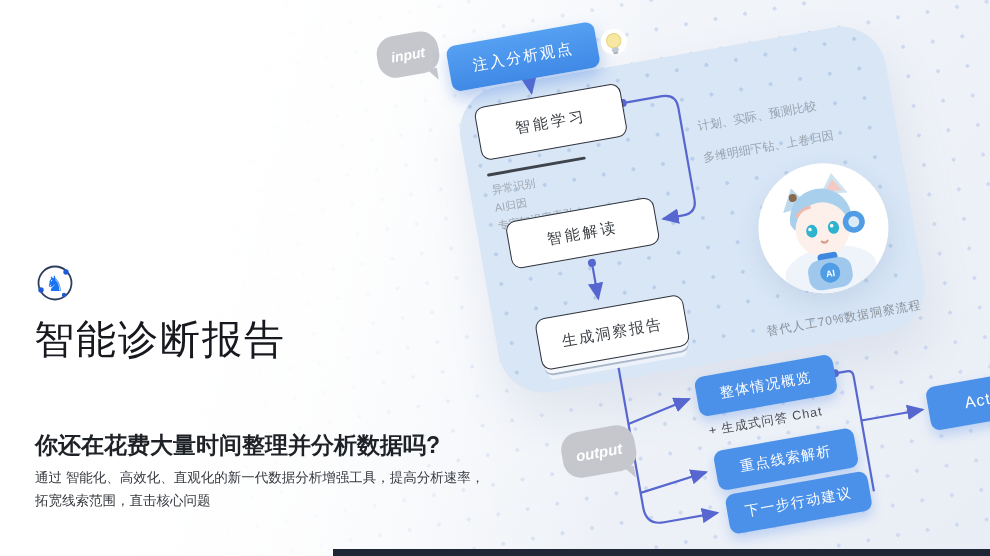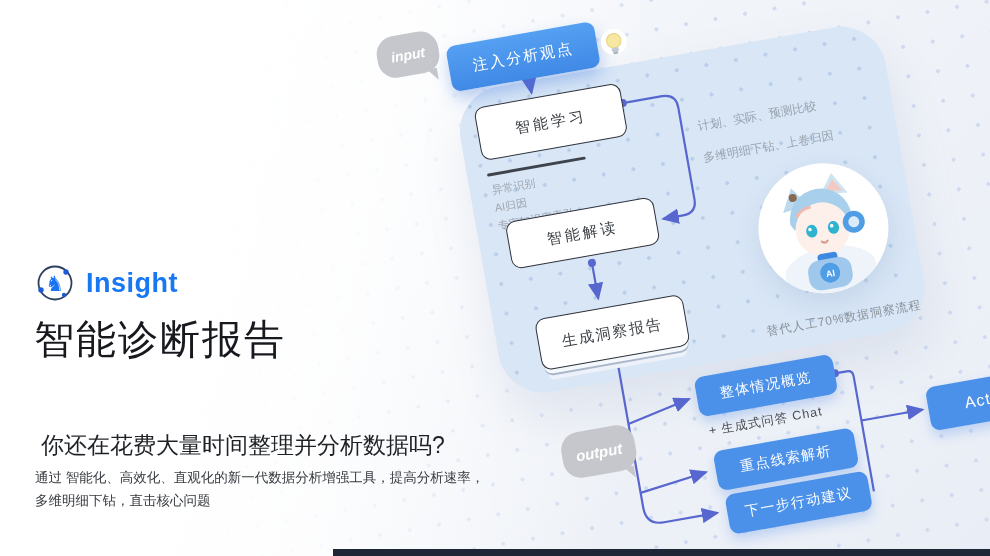--- a/index.html
+++ b/index.html
@@ -16,21 +16,21 @@
   }
   .bg-fade{
     position:absolute;left:0;top:0;width:640px;height:556px;z-index:1;
     background:linear-gradient(100deg,#ffffff 30%,rgba(255,255,255,.85) 55%,rgba(255,255,255,0) 95%);
   }
   
   .left-col{position:absolute;left:0;top:0;width:520px;height:556px;z-index:3;}
   .brand-row{position:absolute;left:36px;top:264px;display:flex;align-items:center;gap:12px;}
   .brand-name{font-size:27px;font-weight:800;color:#1877f2;letter-spacing:.5px;}
   .hero-title{position:absolute;left:34px;top:312px;font-size:40px;font-weight:400;color:#17191e;letter-spacing:2px;}
-  .hero-question{position:absolute;left:41px;top:430px;font-size:23px;font-weight:400;color:#1e2126;}
+  .hero-question{position:absolute;left:35px;top:430px;font-size:23px;font-weight:700;color:#1e2126;}
   .hero-desc{position:absolute;left:35px;top:466px;width:455px;font-size:13.5px;line-height:1.72;color:#35383e;}
   
   .diagram{position:absolute;left:360px;top:-30px;width:640px;height:640px;
     transform:rotate(-10deg);transform-origin:50% 50%;z-index:2;}
   .panel{position:absolute;left:130px;top:88px;width:432px;height:310px;border-radius:46px;
     background:#d8e6f6;box-shadow:0 24px 48px rgba(110,135,175,.14);
     background-image:radial-gradient(circle,#b9cfe9 1.6px,transparent 1.9px);background-size:30px 30px;}
   .node{position:absolute;display:flex;align-items:center;justify-content:center;box-sizing:border-box;}
   .node-blue{background:linear-gradient(180deg,#55a0f2,#4089e6);color:#fff;border-radius:9px;
     font-size:15px;letter-spacing:2px;box-shadow:0 8px 16px rgba(60,120,220,.35);}
@@ -76,25 +76,24 @@
 
 <div class="left-col">
   <div class="brand-row">
     <svg width="38" height="38" viewBox="0 0 38 38">
       <circle cx="19" cy="19" r="16.5" fill="none" stroke="#2e3f5e" stroke-width="1.8"></circle>
       <circle cx="30" cy="8" r="2.7" fill="#1d5bd6"></circle>
       <circle cx="5" cy="26" r="2.7" fill="#1d5bd6"></circle>
       <circle cx="28" cy="31" r="2.2" fill="#1d5bd6"></circle>
       <text x="19" y="26.5" font-size="21" text-anchor="middle" fill="#1a74f2" font-family="DejaVu Sans">♞</text>
     </svg>
-    <span class="brand-name">Insight</span>
   </div>
   <div class="hero-title">智能诊断报告</div>
   <div class="hero-question">你还在花费大量时间整理并分析数据吗?</div>
-  <div class="hero-desc">通过 智能化、高效化、直观化的新一代数据分析增强工具，提高分析速率，多维明细下钻，直击核心问题</div>
+  <div class="hero-desc">通过 智能化、高效化、直观化的新一代数据分析增强工具，提高分析速率，拓宽线索范围，直击核心问题</div>
 </div>
 
 <div class="diagram">
   <div class="panel"></div>
 
   <svg class="connectors" viewBox="0 0 640 640">
     <defs>
       <marker id="arr" markerWidth="8" markerHeight="7" refX="7" refY="3.5" orient="auto">
         <path d="M0,0 L8,3.5 L0,7 Z" fill="#5767cf"></path>
       </marker>

